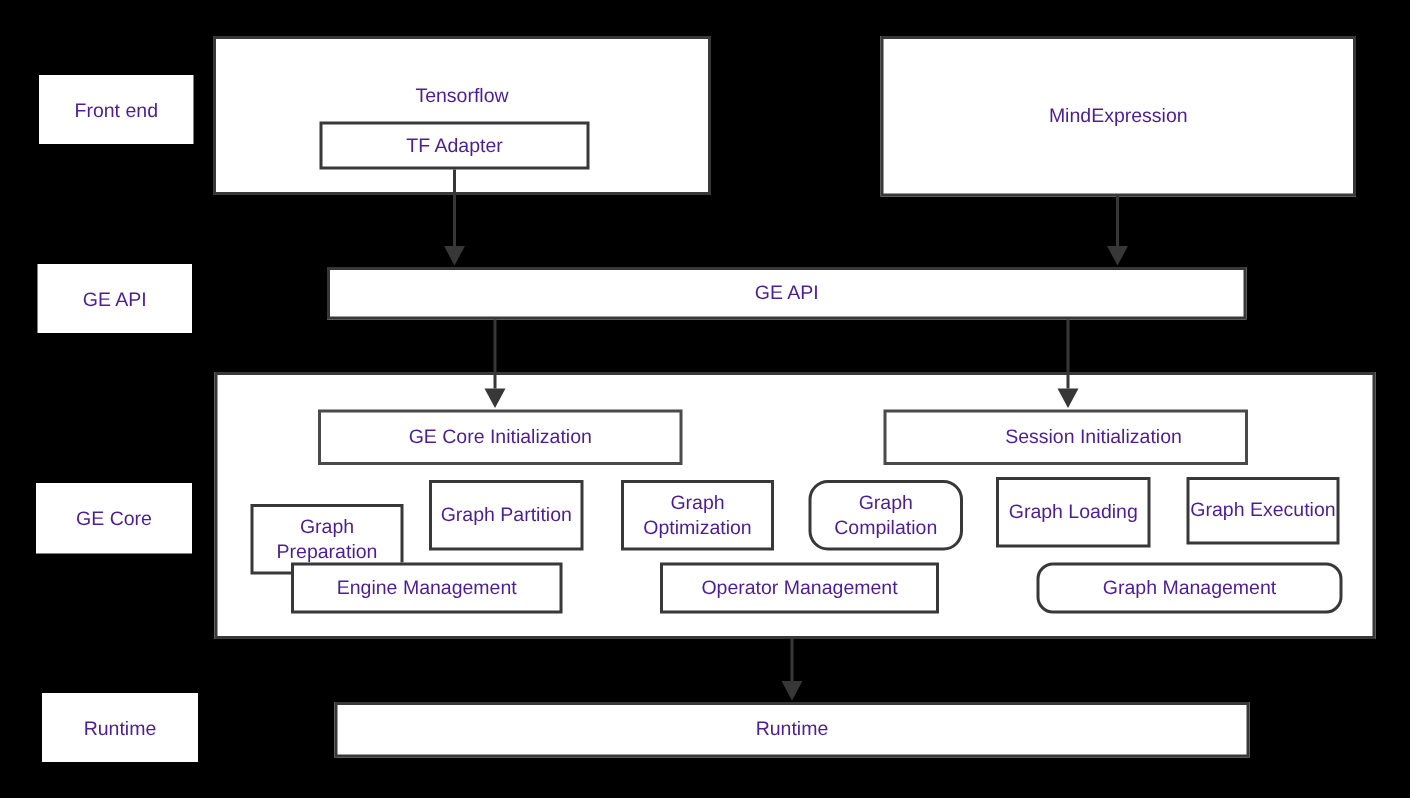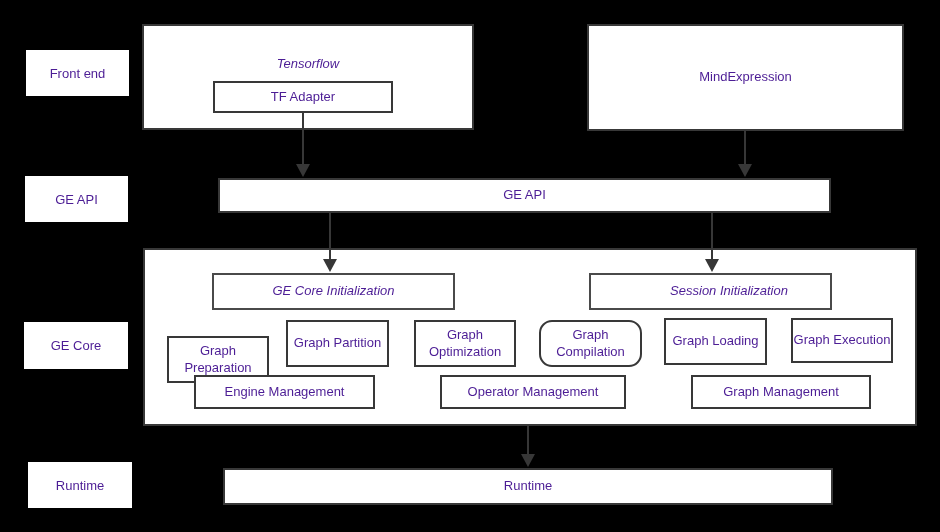--- a/index.html
+++ b/index.html
@@ -26,29 +26,28 @@
     background: #ffffff;
     border: 2px solid #383838;
     box-sizing: border-box;
     display: flex;
     align-items: center;
     justify-content: center;
     text-align: center;
     line-height: 1.25;
     z-index: 1;
   }
-  .box.thin { border-width: 2px; border-color: #4a4a4a; font-style: italic; }
+  .box.thin { border-width: 2px; border-color: #4a4a4a; }
   .container-box { z-index: 0; }
   .top-title {
     position: absolute;
     top: 30px;
     left: 0;
     right: 0;
     text-align: center;
-    font-style: italic;
   }
   .arrow {
     position: absolute;
     width: 2px;
     background: #373737;
     z-index: 3;
   }
   .arrow::after {
     content: "";
     position: absolute;
@@ -121,21 +120,21 @@
   <div class="box" style="left:791px; top:318px; width:102px; height:45px;">
     <span>Graph Execution</span>
   </div>
 
   <div class="box" style="left:194px; top:375px; width:181px; height:34px;">
     <span>Engine Management</span>
   </div>
   <div class="box" style="left:440px; top:375px; width:186px; height:34px;">
     <span>Operator Management</span>
   </div>
-  <div class="box" style="left:691px; top:375px; width:180px; height:34px;">
+  <div class="box" style="left:691px; top:375px; width:204px; height:34px;border-radius:11px;">
     <span>Graph Management</span>
   </div>
 
   <div class="box" style="left:223px; top:468px; width:610px; height:37px;">
     <span>Runtime</span>
   </div>
 
   <div class="arrow" style="left:302px; top:113px; height:51px;"></div>
   <div class="arrow" style="left:744px; top:130px; height:34px;"></div>
   <div class="arrow" style="left:329px; top:213px; height:46px;"></div>

